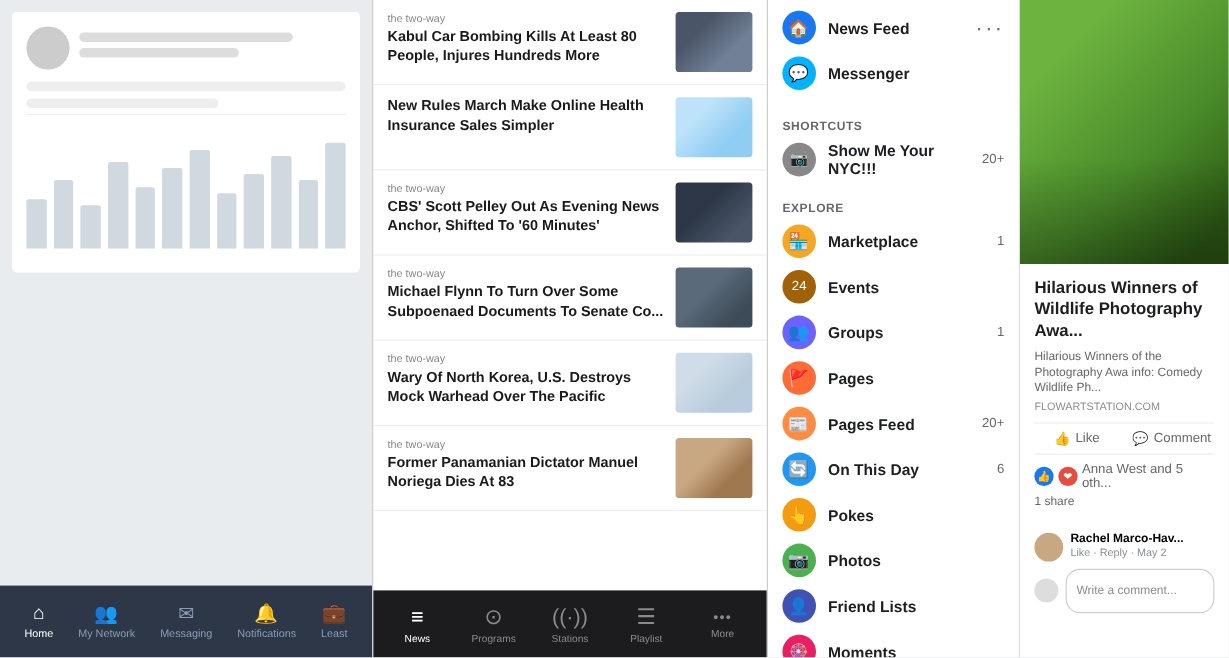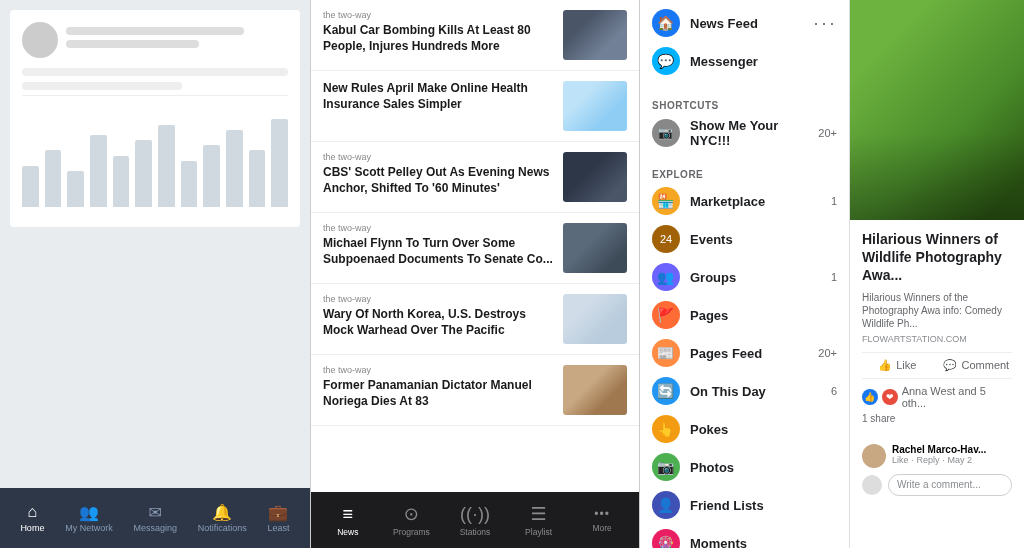--- a/index.html
+++ b/index.html
@@ -370,21 +370,21 @@
     }
     .comment-input-avatar {
       width: 20px;
       height: 20px;
       border-radius: 50%;
       background: #ddd;
       flex-shrink: 0;
     }
     .comment-input-box {
       flex: 1;
-      height: 22px;
+      height: 37px;
       border: 1px solid #ccd0d5;
       border-radius: 12px;
       padding: 0 8px;
       font-size: 10px;
       color: #8a8d91;
       display: flex;
       align-items: center;
     }
   </style>
 </head>
@@ -448,21 +448,21 @@
     <div class="news-item">
       <div class="news-text">
         <div class="news-source">the two-way</div>
         <div class="news-headline">Kabul Car Bombing Kills At Least 80 People, Injures Hundreds More</div>
       </div>
       <div class="news-thumb thumb-kabul"></div>
     </div>
 
     <div class="news-item">
       <div class="news-text">
-        <div class="news-headline">New Rules April Make Online Health Insurance Sales Simpler</div>
+        <div class="news-headline">New Rules March Make Online Health Insurance Sales Simpler</div>
       </div>
       <div class="news-thumb thumb-health"></div>
     </div>
 
     <div class="news-item">
       <div class="news-text">
         <div class="news-source">the two-way</div>
         <div class="news-headline">CBS' Scott Pelley Out As Evening News Anchor, Shifted To '60 Minutes'</div>
       </div>
       <div class="news-thumb thumb-pelley"></div>

